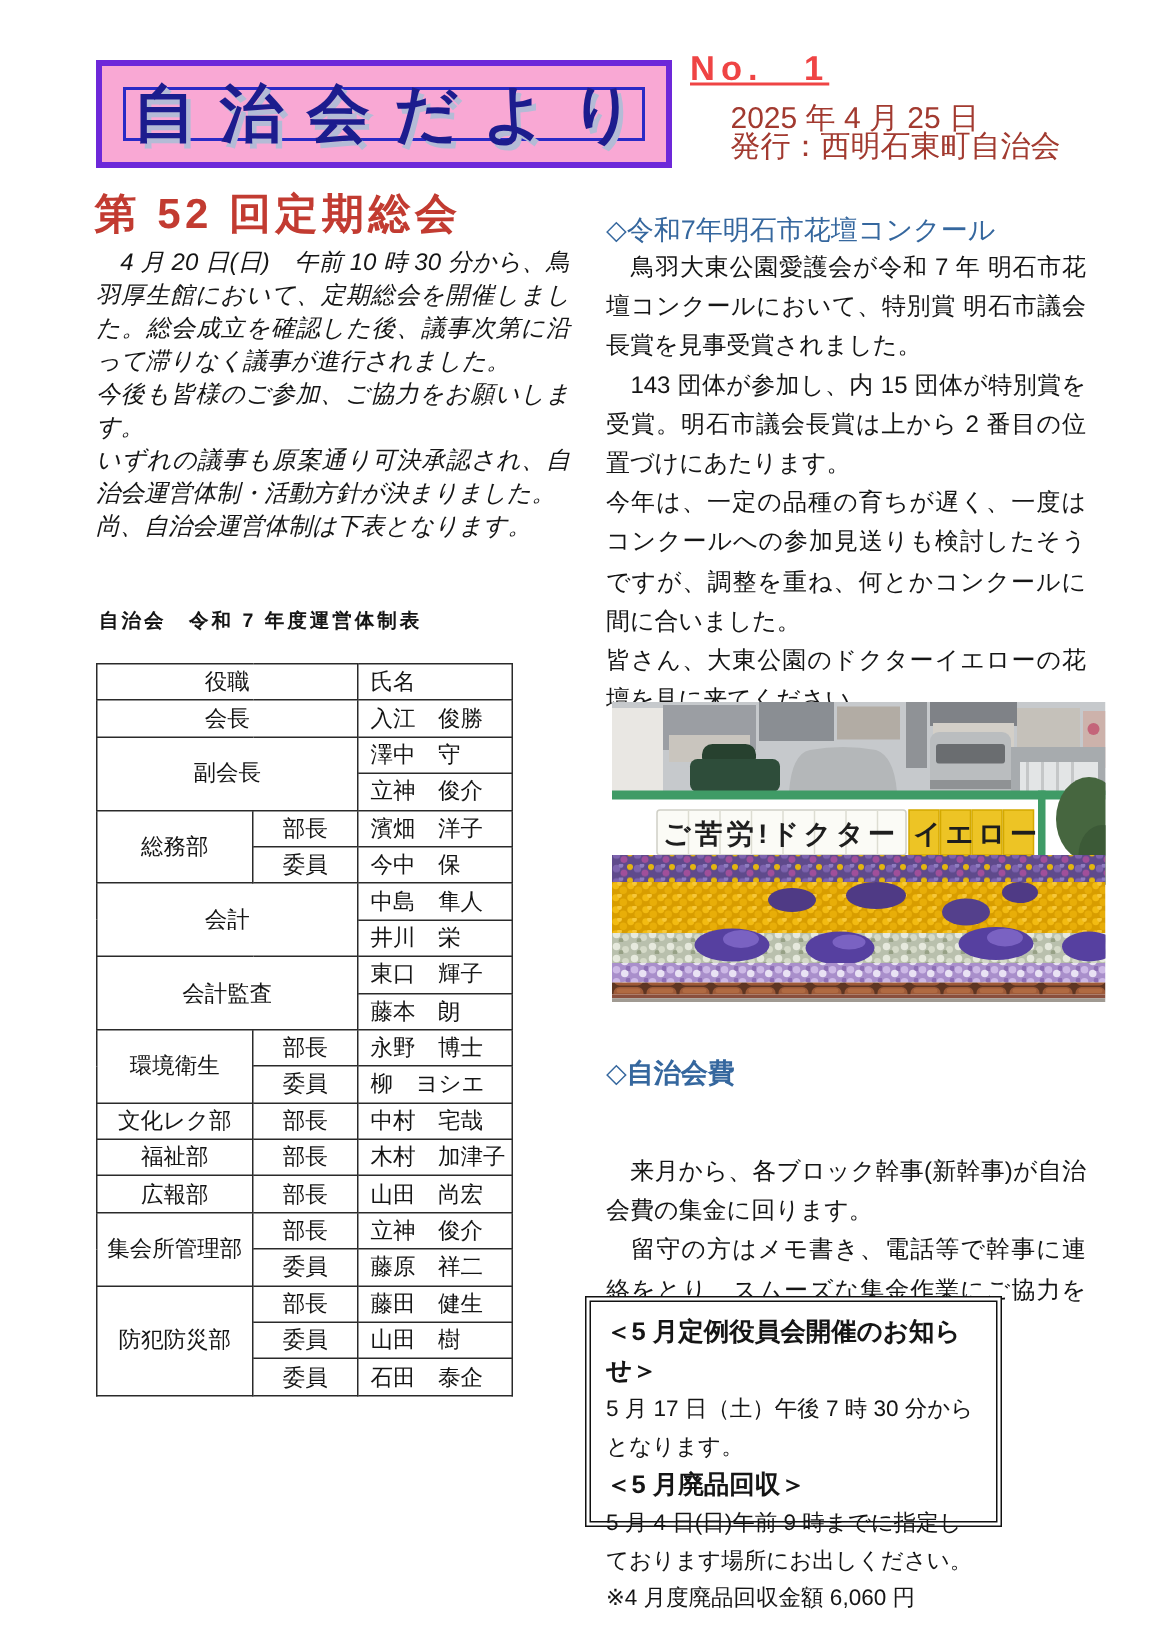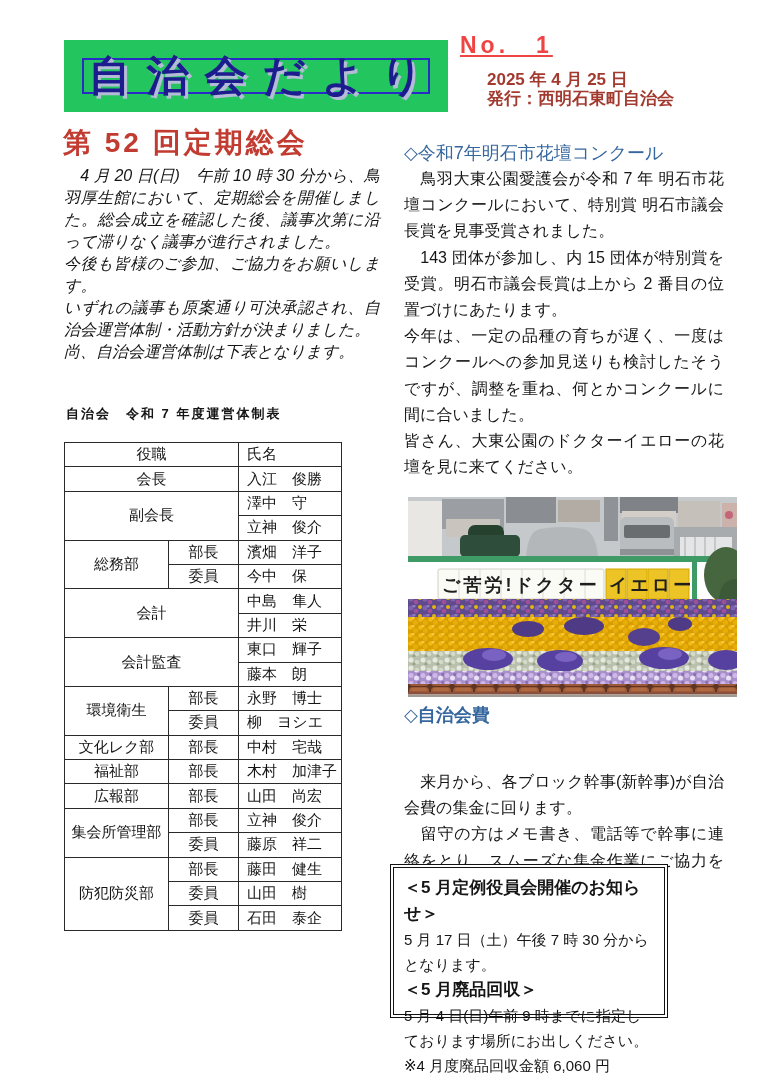--- a/index.html
+++ b/index.html
@@ -5,38 +5,38 @@
   * { box-sizing: border-box; }
   html,body { margin:0; padding:0; background:#ffffff; }
   .page {
     position:relative; width:768px; height:1085px; background:#ffffff;
     font-family:"Liberation Sans","DejaVu Sans",sans-serif; color:#151515;
     overflow:hidden; margin:0 auto;
   }
   
   .masthead-box {
     position:absolute; left:64px; top:40px; width:384px; height:72px;
-    border:4px solid #22c55e; padding:14px; background:#22c55e;
+    border:4px solid #6d28d9; padding:14px; background:#f9a8d4;
   }
   .masthead-inner {
     width:100%; height:100%; border:2px solid #2a2ac6;
     display:flex; align-items:center; justify-content:center;
   }
   .masthead-title {
     font-size:42px; font-weight:bold; color:#1c1c8e;
     letter-spacing:16px; padding-left:16px; white-space:nowrap;
     text-shadow:3px 3px 0 #b4bbd6;
   }
   .issue-no {
     position:absolute; left:460px; top:30px; font-size:23px; font-weight:bold;
     color:#ef4444; text-decoration:underline; letter-spacing:4px; white-space:nowrap;
   }
   .pub-block {
-    position:absolute; left:487px; top:70px; color:#a23a30; font-size:17px;
-    font-weight:bold; line-height:19px; white-space:nowrap;
+    position:absolute; left:487px; top:70px; color:#a23a30; font-size:20px;
+    font-weight:normal; line-height:19px; white-space:nowrap;
   }
   
   .main-heading {
     position:absolute; left:63px; top:124px; font-size:28px; font-weight:bold;
     color:#c23b31; letter-spacing:3px; white-space:nowrap;
   }
   .left-body {
     position:absolute; left:64px; top:165px; width:316px;
     font-size:16px; line-height:22px; text-align:justify;font-style:italic;
   }
@@ -53,21 +53,21 @@
     border:1.5px solid #2a2a2a; height:24.4px; padding:0 4px;
     white-space:nowrap; overflow:hidden;
   }
   .org-table td.c { text-align:center; }
   .org-table td.name { text-align:left; padding-left:8px; }
   
   .r-heading { position:absolute; left:404px; top:141px; font-size:18px;
     font-weight:normal; color:#35679e; white-space:nowrap; }
   .r-body-1 { position:absolute; left:404px; top:166px; width:320px;
     font-size:16px; line-height:26.2px; text-align:justify; }
-  .photo { position:absolute; left:408px; top:497px; width:329px; height:244px; }
+  .photo { position:absolute; left:408px; top:468px; width:329px; height:244px; }
   .r-heading-2 { position:absolute; left:404px; top:703px; font-size:18px;
     font-weight:bold; color:#35679e; white-space:nowrap; }
   .r-body-2 { position:absolute; left:404px; top:728px; width:320px;
     font-size:16px; line-height:26.2px; text-align:justify;margin-top:41px; }
   .notice-box {
     position:absolute; left:390px; top:864px; width:278px; height:154px;
     border:4px double #111; padding:7px 10px 0 10px; background:#fff;
   }
   .notice-heading { font-size:17px; font-weight:bold; line-height:26px; }
   .notice-text   { font-size:15px; line-height:25px; }

